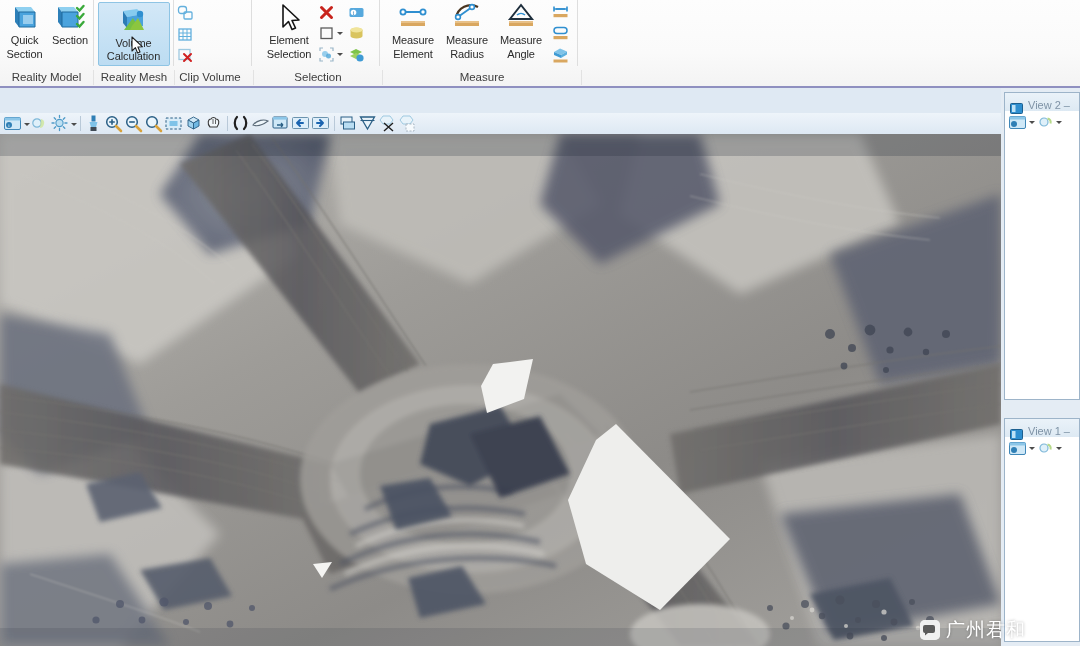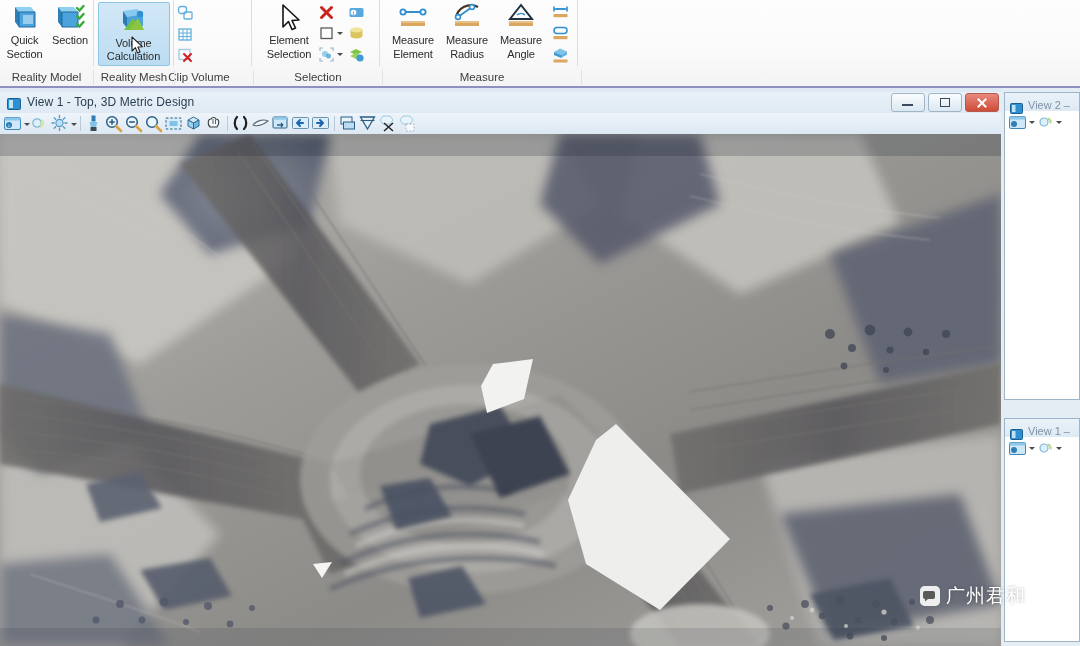--- a/index.html
+++ b/index.html
@@ -93,21 +93,21 @@
   
   .dock{position:absolute;left:1001px;top:88px;width:79px;height:558px;background:#e4ecf4;}
   .dv{position:absolute;left:3px;width:76px;background:#fff;border:1px solid #9db4c9;box-sizing:border-box;}
   .dv-title{height:18px;display:flex;align-items:flex-end;background:linear-gradient(to bottom,#eaf2f9,#dde9f3);}
   .dv-title .tico{width:13px;height:11px;margin-left:5px;position:relative;}
   .dv-title .ttxt{font-size:11px;color:#7f93a6;margin-left:5px;white-space:nowrap;}
   .dv-tb{height:22px;display:flex;align-items:center;padding-left:3px;background:#fff;}
 
   
   .wm{
-    position:absolute;left:920px;top:583px;display:flex;align-items:center;gap:6px;
+    position:absolute;left:920px;top:617px;display:flex;align-items:center;gap:6px;
     z-index:30;pointer-events:none;
   }
   .wm .wicon{width:20px;height:20px;border-radius:5px;background:rgba(255,255,255,.82);position:relative;}
   .wm .wtxt{
     font-size:19px;color:#fff;font-family:"DejaVu Sans",sans-serif;
     text-shadow:0 0 3px rgba(0,0,0,.35);white-space:nowrap;letter-spacing:1px;
   }
 
   
   .cursor{position:absolute;z-index:40;width:14px;height:20px;}
@@ -335,55 +335,34 @@
             </div>
           </div>
         </div>
       </div>
 
       <div class="rgroup" style="flex:1;"></div>
     </div>
 
     <div class="glabel" style="left:0;width:93px;">Reality Model</div>
     <div class="glabel" style="left:94px;width:80px;">Reality Mesh</div>
-    <div class="glabel" style="left:160px;width:78px;">Clip Volume</div>
+    <div class="glabel" style="left:171px;width:78px;">Clip Volume</div>
     <div class="glabel" style="left:254px;width:128px;">Selection</div>
     <div class="glabel" style="left:383px;width:198px;">Measure</div>
 
     <div class="gsep" style="left:93px;"></div>
     <div class="gsep" style="left:174px;"></div>
     <div class="gsep" style="left:253px;"></div>
     <div class="gsep" style="left:382px;"></div>
     <div class="gsep" style="left:581px;"></div>
 
     <div style="position:absolute;left:0;top:86px;width:1080px;height:2px;background:#8f90c0;"></div>
   </div>
 
   <div class="view1">
-    <div class="v1-title">
-      <div class="tico">
-        <svg width="14" height="12" viewBox="0 0 14 12">
-          <rect x="0.5" y="0.5" width="13" height="11" rx="1" fill="#2f8fd0" stroke="#1c5f8f"></rect>
-          <rect x="2" y="2" width="4" height="8" fill="#bfe3f7"></rect>
-        </svg>
-      </div>
-      <div class="ttxt">View 1 - Top, 3D Metric Design</div>
-      <div class="wbtns">
-        <div class="wbtn">
-            <span class="min"></span>
-          </div>
-        <div class="wbtn">
-            <span class="max"></span>
-          </div>
-        <div class="wbtn close">
-            <span class="x1"></span>
-            <span class="x2"></span>
-          </div>
-      </div>
-    </div>
 
     <div class="v1-toolbar">
       <div class="tbi">
         <svg width="19" height="19" viewBox="0 0 19 19">
           <rect x="1.5" y="3.5" width="16" height="12" rx="1.5" fill="#cfe8f7" stroke="#3f87b8"></rect>
           <rect x="1.5" y="3.5" width="16" height="3" fill="#8cc6e8"></rect>
           <circle cx="6" cy="11" r="3" fill="#2f7fb5"></circle>
           <text x="6" y="13" font-size="5" text-anchor="middle" fill="#fff" font-family="Liberation Serif, serif">i</text>
         </svg>
       </div>

